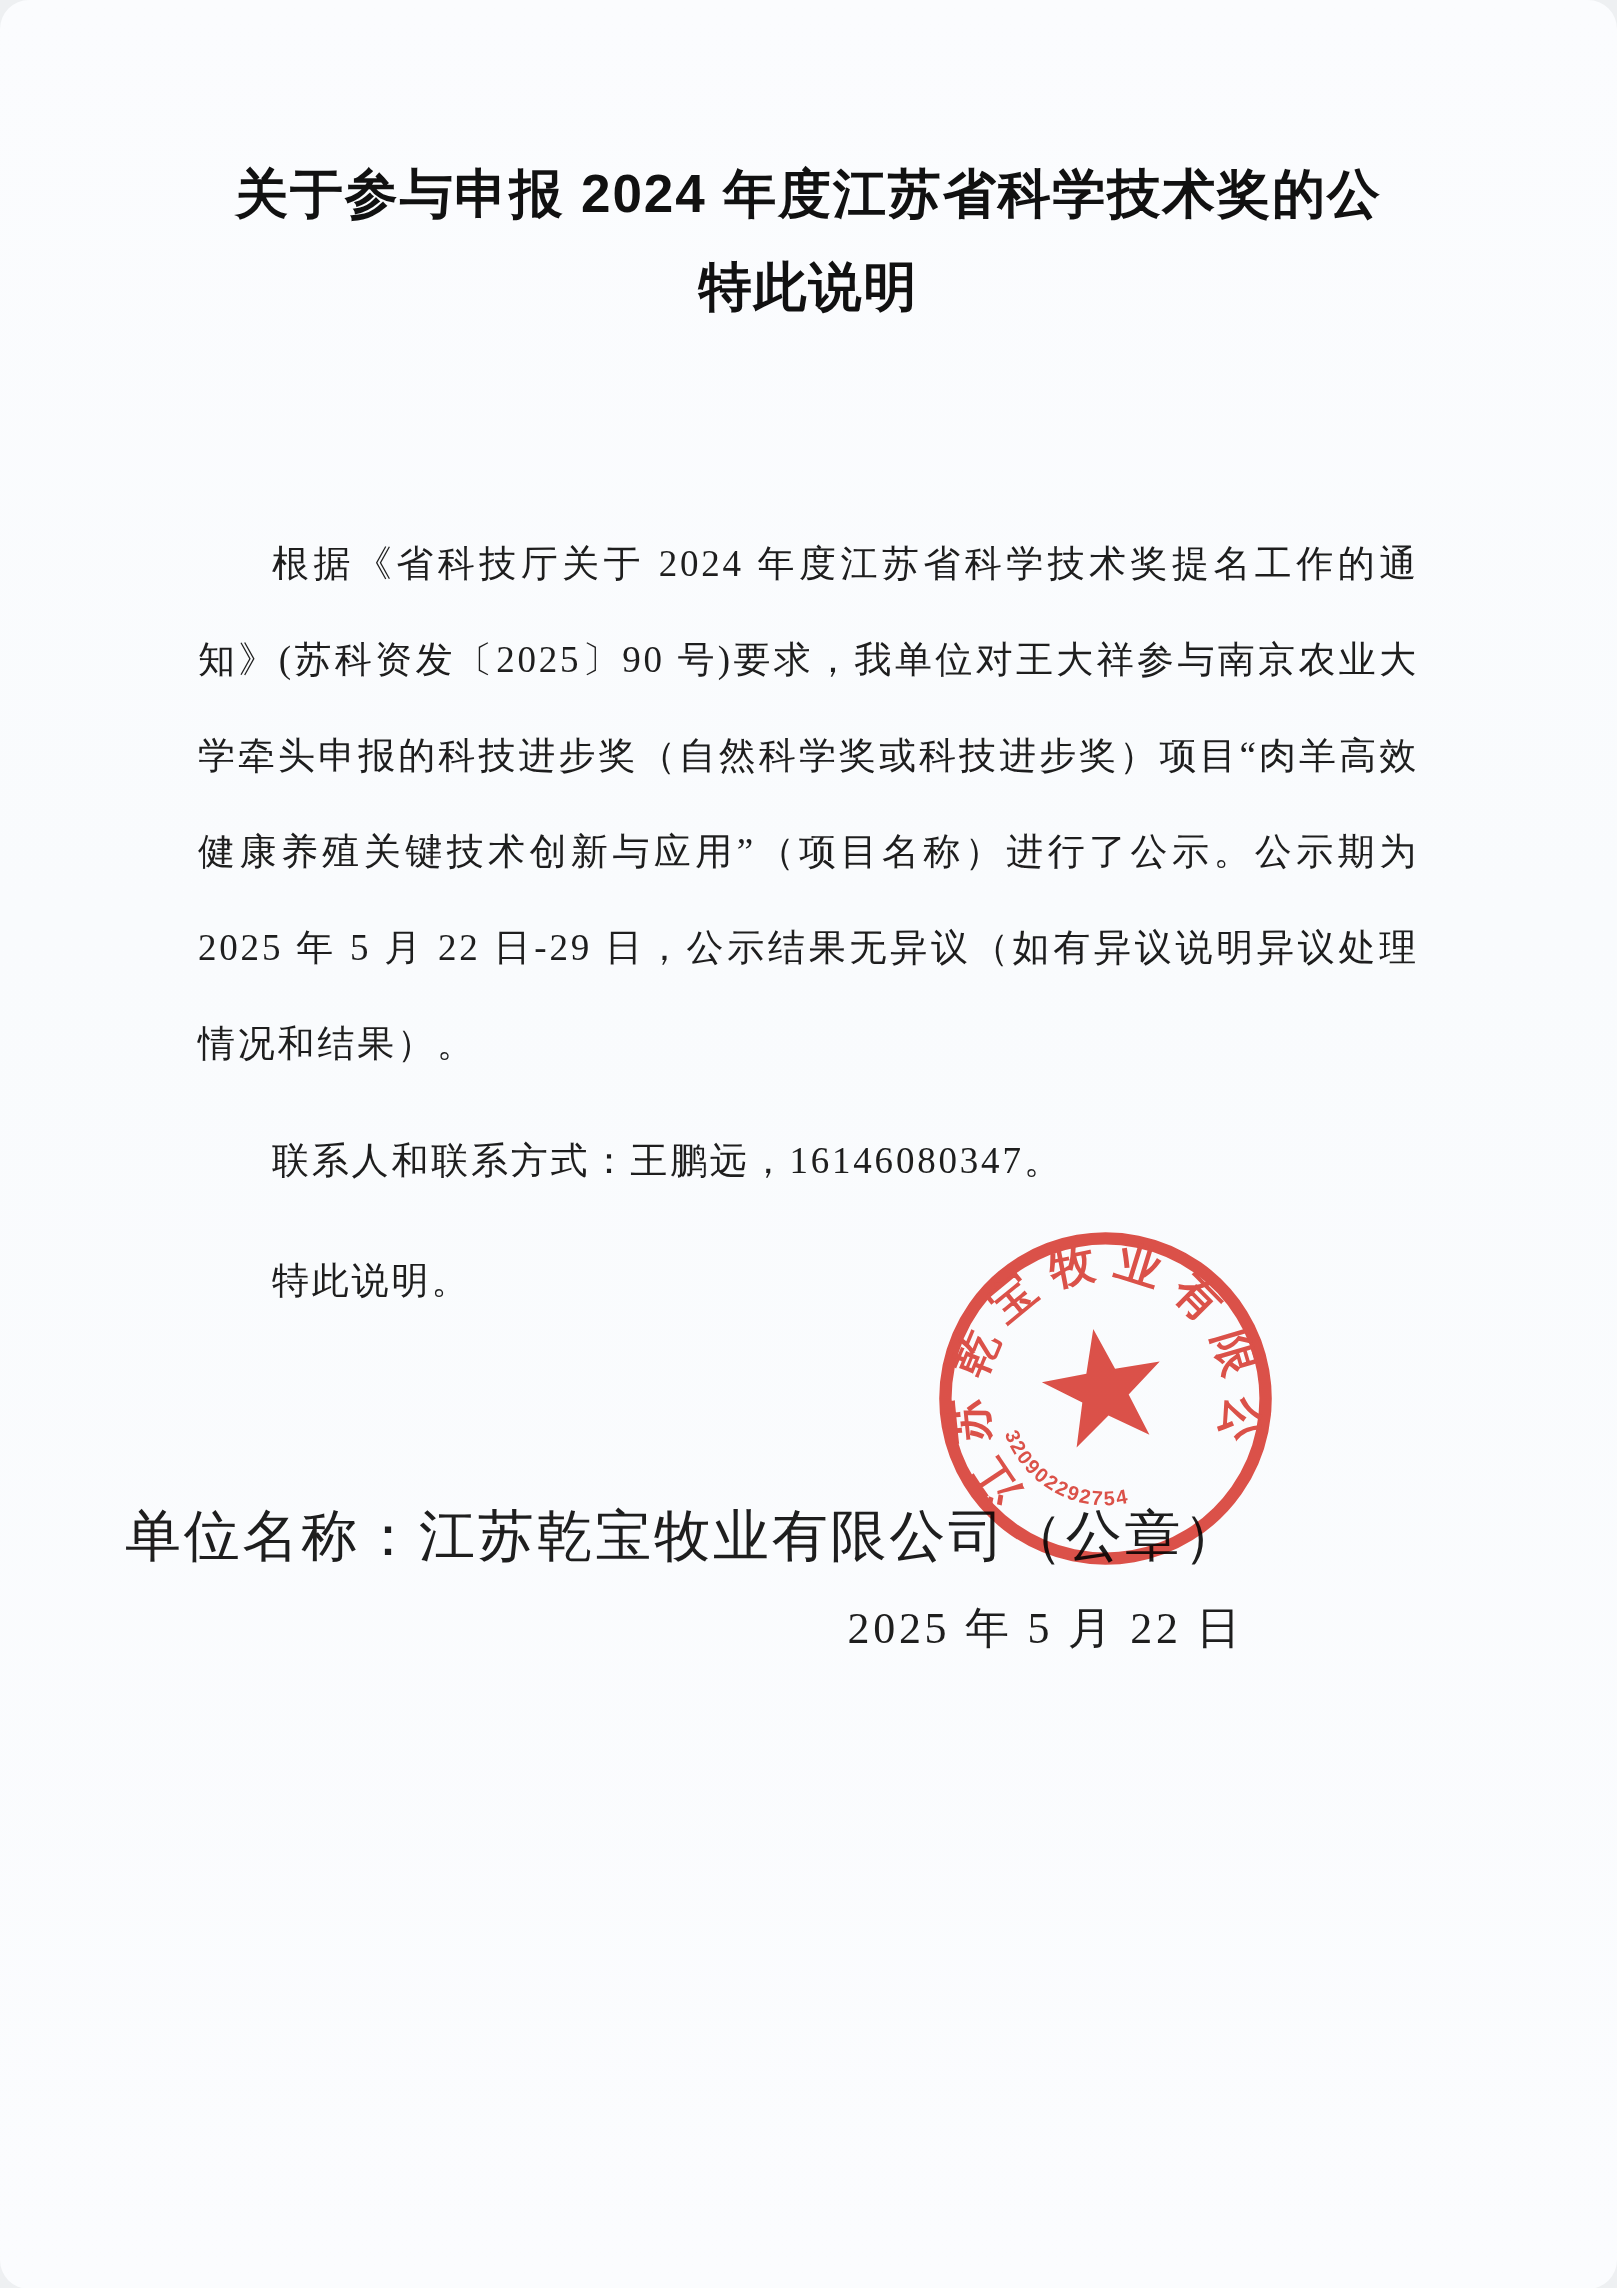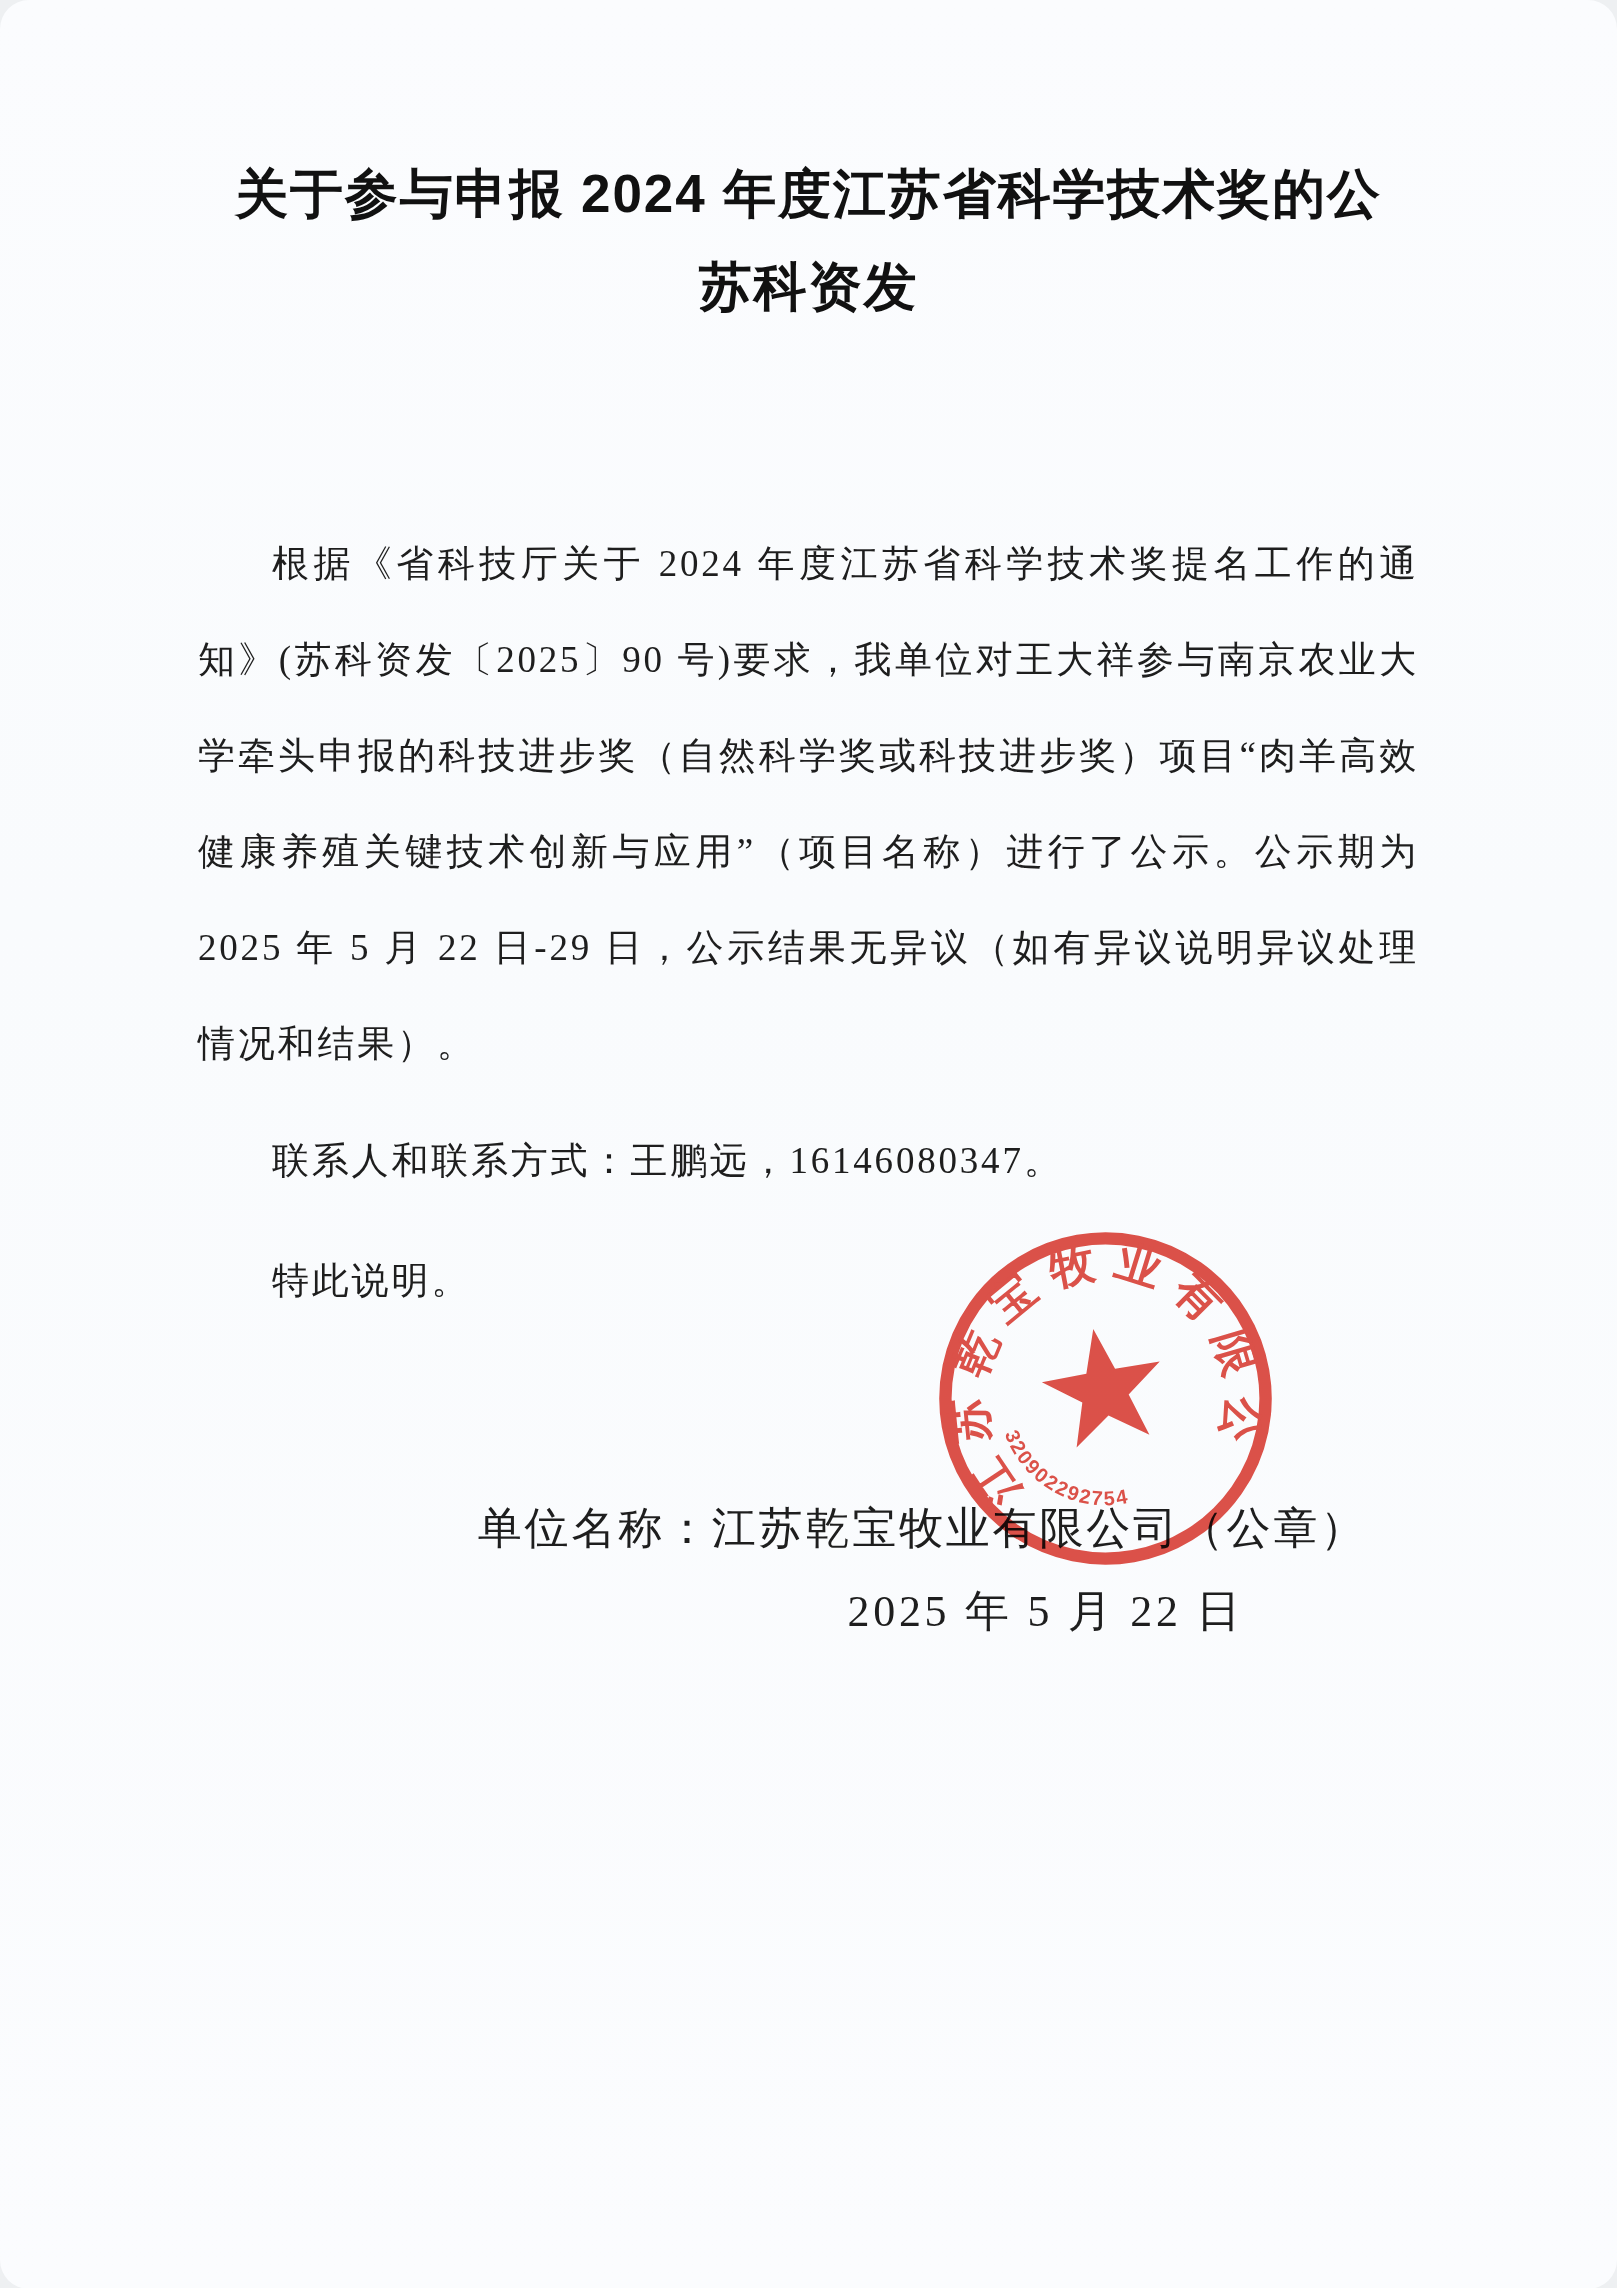--- a/index.html
+++ b/index.html
@@ -36,22 +36,22 @@
   .para{
     margin:0;
     text-indent:2em;
     text-align:justify;
   }
   .para.contact{margin-top:20.5px;}
   .para.closing{margin-top:24px;}
   .sig-unit{
     margin-top:170px;
     padding-right:250px;
-    text-align:right;
-    font-size:44px;
+    text-align:center;
+    font-size:56px;
     letter-spacing:2.8px;
     color:#1e1e1e;
   }
   .sig-date{
     margin-top:24px;
     padding-right:373px;
     text-align:right;
     font-size:44px;
     letter-spacing:3.7px;
     color:#1e1e1e;
@@ -69,21 +69,21 @@
   }
   .seal svg{width:100%;height:100%;}
 </style>
 </head>
 <body>
 
 <div class="page">
 
   <h1 class="title">
     <span>关于参与申报 2024 年度江苏省科学技术奖的公</span><br>
-    <span>苏科资发</span>
+    <span>特此说明</span>
   </h1>
 
   <div class="body-text">
     <p class="para">根据《省科技厅关于 2024 年度江苏省科学技术奖提名工作的通知》(苏科资发〔2025〕90 号)要求，我单位对王大祥参与南京农业大学牵头申报的科技进步奖（自然科学奖或科技进步奖）项目“肉羊高效健康养殖关键技术创新与应用”（项目名称）进行了公示。公示期为 2025 年 5 月 22 日-29 日，公示结果无异议（如有异议说明异议处理情况和结果）。</p>
     <p class="para contact">联系人和联系方式：王鹏远，16146080347。</p>
     <p class="para closing">特此说明。</p>
   </div>
 
   <div class="sig-unit">单位名称：江苏乾宝牧业有限公司（公章）</div>
   <div class="sig-date">2025 年 5 月 22 日</div>

